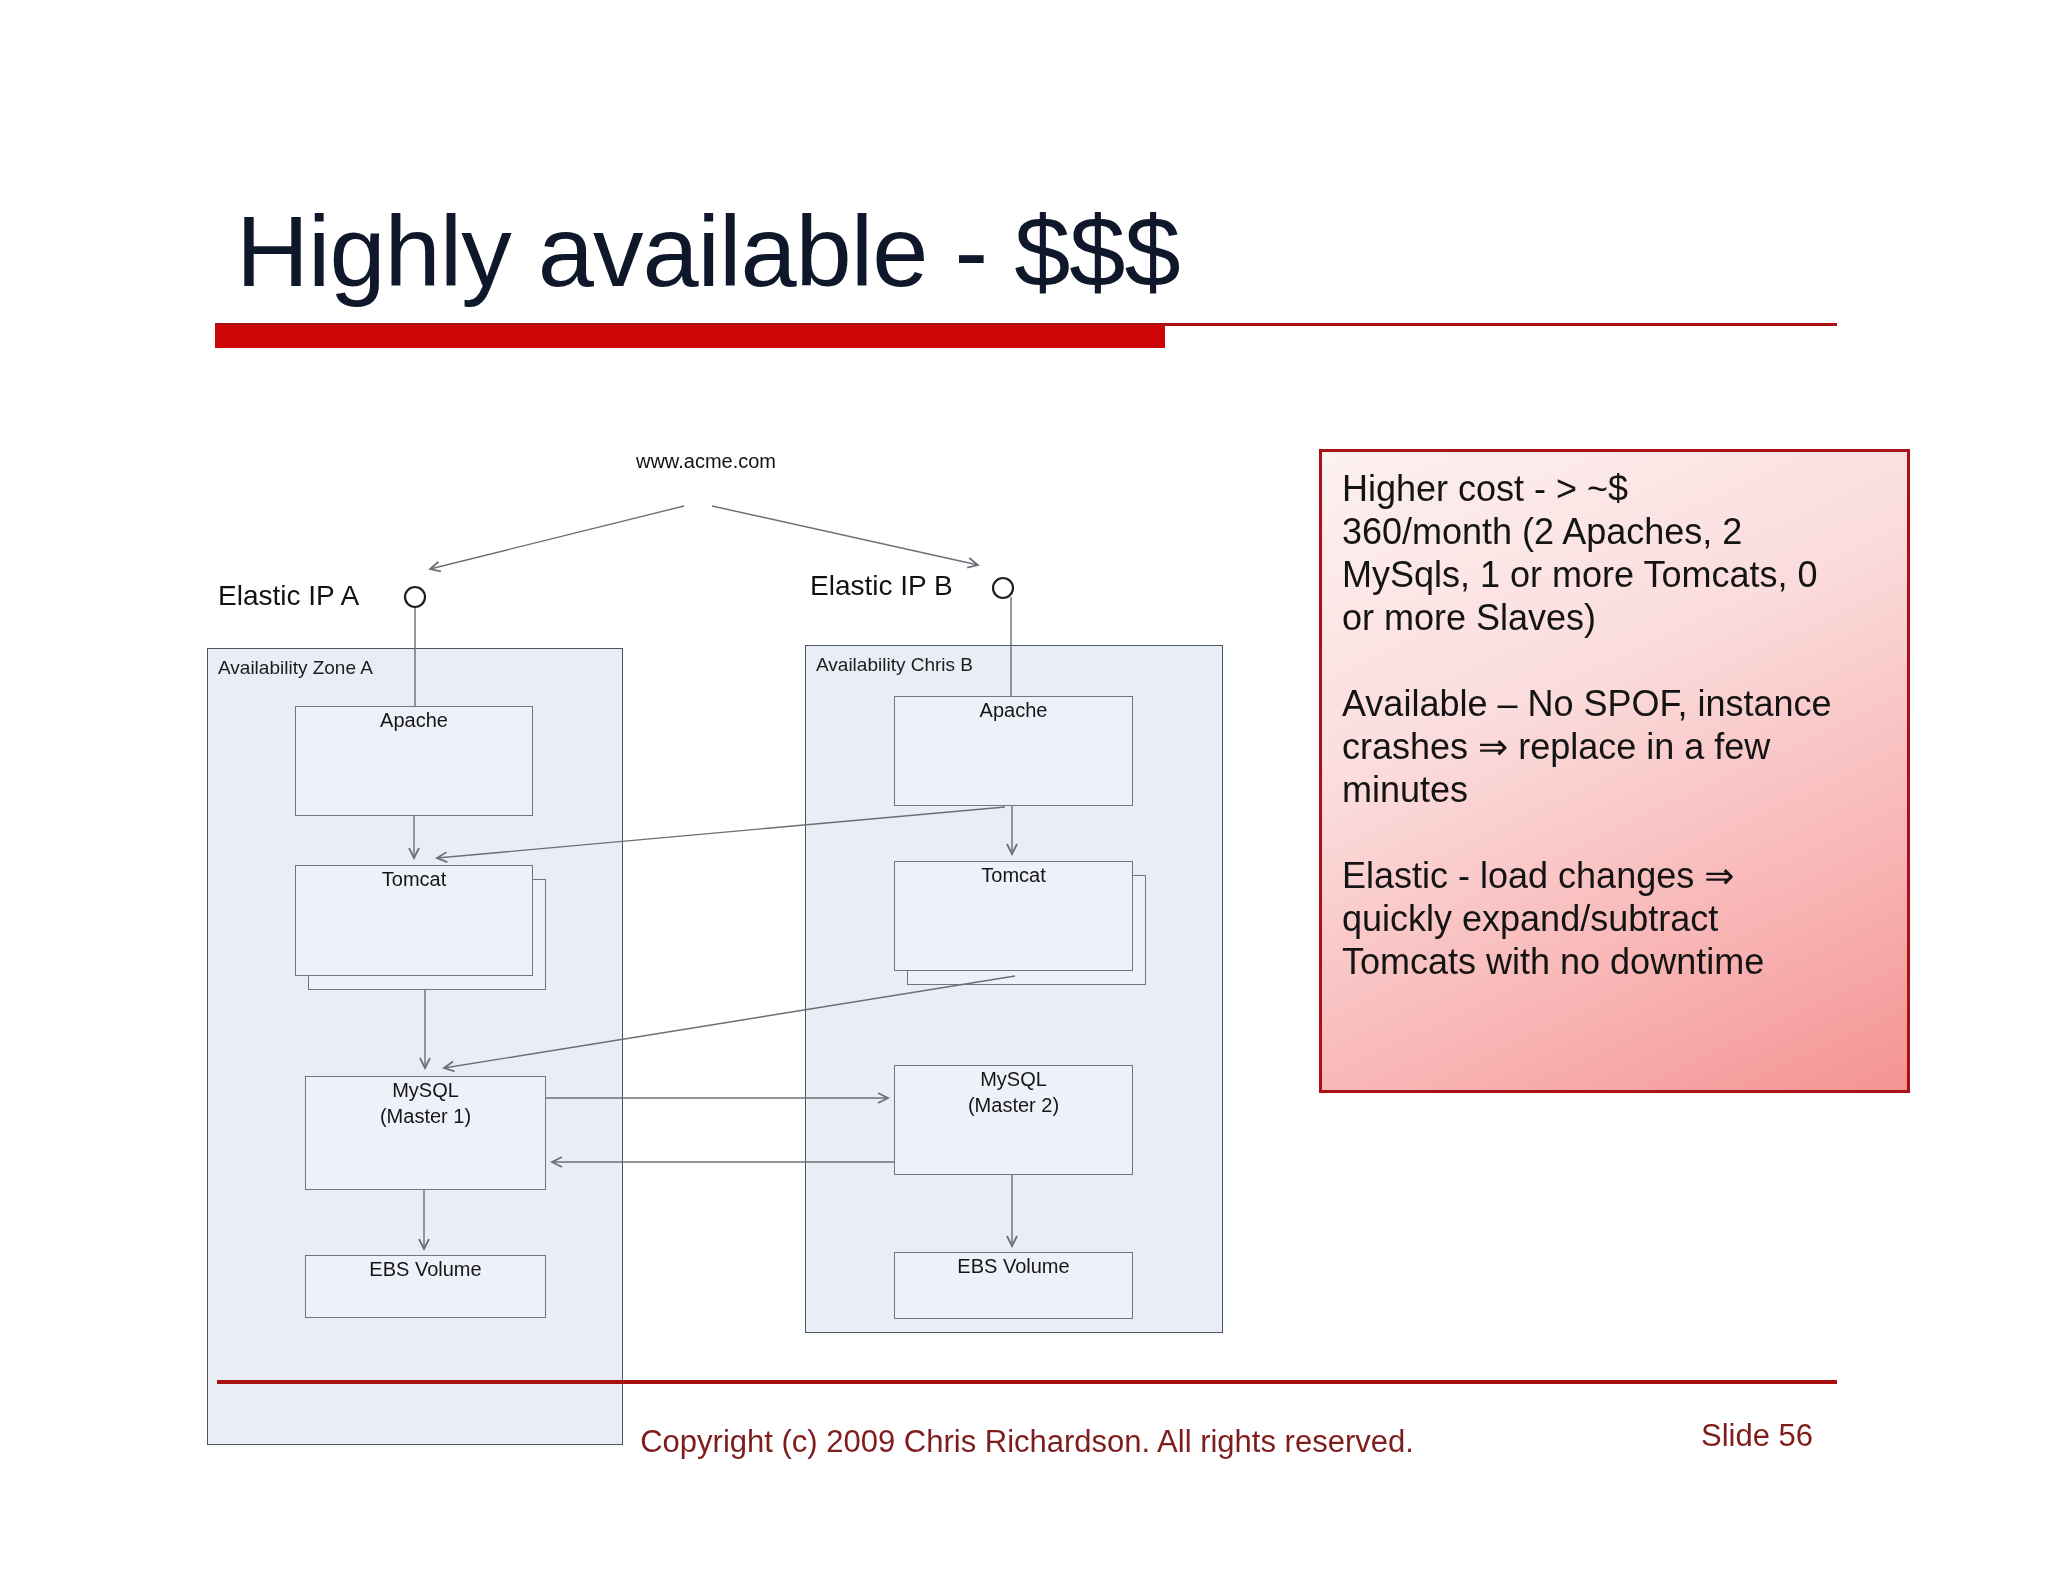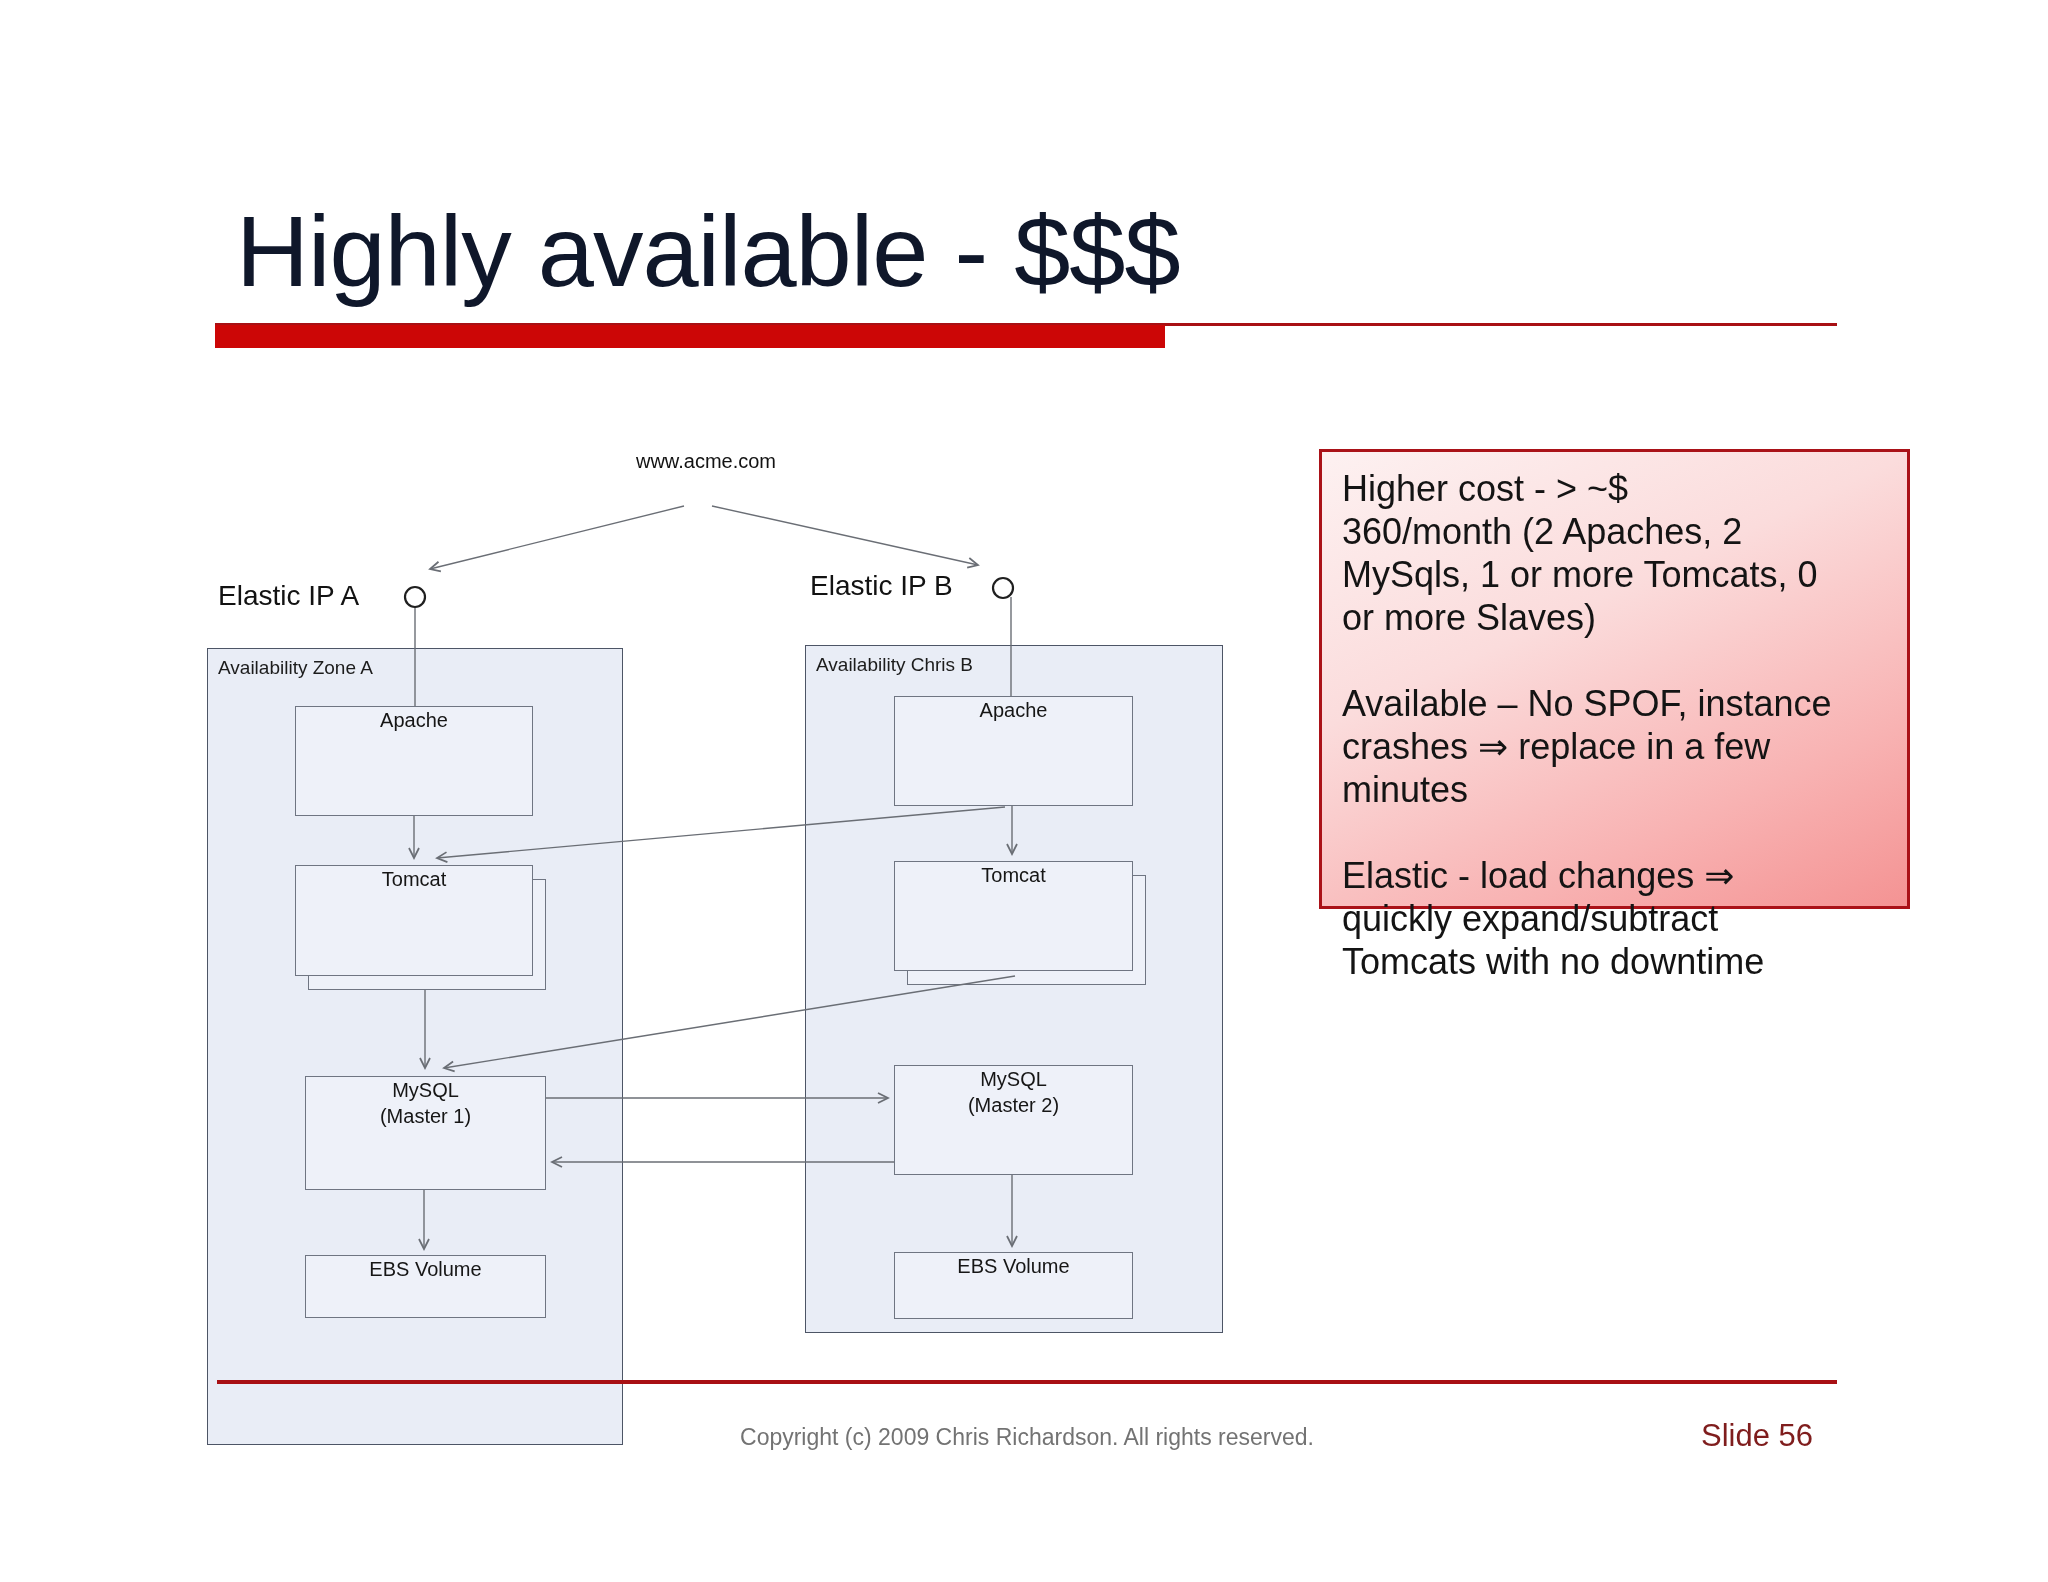--- a/index.html
+++ b/index.html
@@ -42,34 +42,34 @@
 
   .diagram-text{white-space:nowrap;color:#121212;}
   #www-label{left:560px;top:450px;width:292px;text-align:center;font-size:20px;}
   #elastic-ip-a{left:218px;top:580px;font-size:28px;}
   #elastic-ip-b{left:810px;top:570px;font-size:28px;}
 
   #connector-svg{left:0;top:0;pointer-events:none;}
 
   
   #note-box{
-    left:1319px;top:449px;width:591px;height:460px;box-sizing:border-box;
+    left:1319px;top:449px;width:591px;height:644px;box-sizing:border-box;
     border:3px solid #aa1218;
     background:linear-gradient(155deg,#fdf1f1 0%,#fbdcdc 38%,#f8b2b2 75%,#f49393 100%);
     padding:15px 20px 0 20px;
   }
   #note-box p{
     margin:0;font-size:36px;line-height:43px;color:#141414;
     white-space:pre-line;
   }
   #note-box p + p{margin-top:43px;}
 
   
   #copyright-wrap{left:217px;top:1424px;width:1620px;text-align:center;}
-  #copyright{font-size:23px;color:#737373;}
+  #copyright{font-size:31px;color:#7f1d1d;}
   #slide-number{right:235px;top:1418px;font-size:31px;color:#7f1d1d;white-space:nowrap;}
 </style>
 </head>
 <body>
 
 <div class="abs" id="slide-title">Highly available - $$$</div>
 <div class="abs" id="title-rule-thin"></div>
 <div class="abs" id="title-rule-thick"></div>
 
 <div class="abs zone" style="left:207px;top:648px;width:416px;height:797px;padding-left:22px;">

